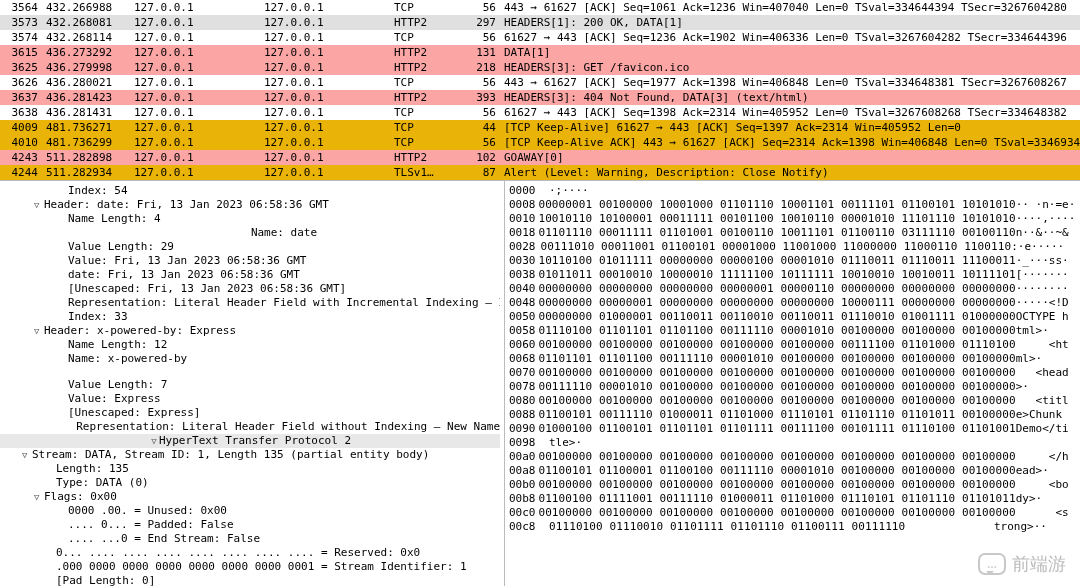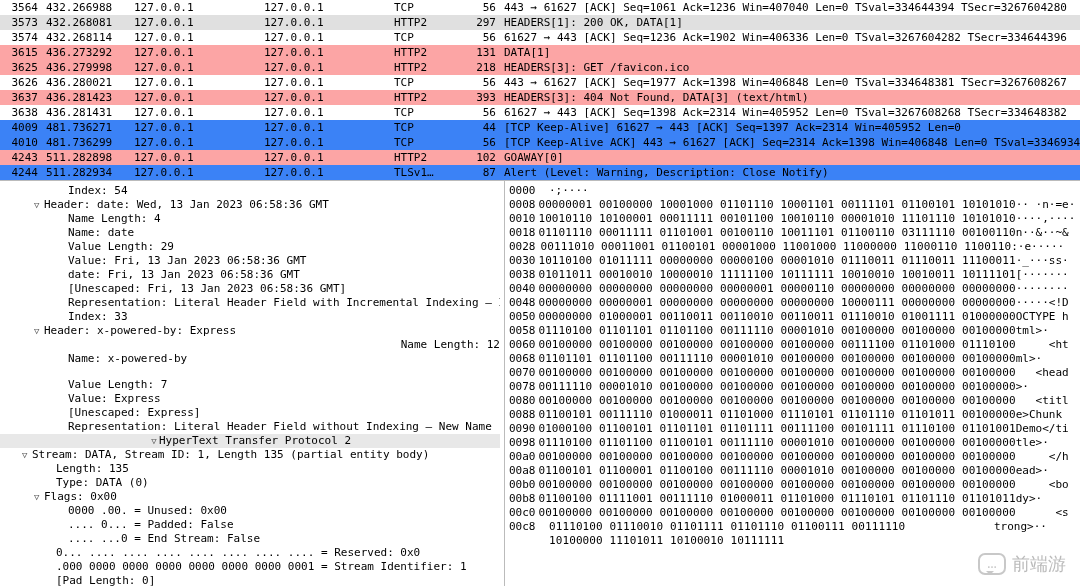--- a/index.html
+++ b/index.html
@@ -21,21 +21,21 @@
   padding: 1px 4px;
   white-space: nowrap;
   overflow: hidden;
   vertical-align: middle;
   height: 15px;
   font-size: 11px;
 }
 .pkt-list tr.sel td { background: #e0e0e0; }
 .pkt-list tr.green td { background: #fca5a5; }
 .pkt-list tr.plain td { background: #fff; }
-.pkt-list tr.lav td { background: #3b82f6; }
+.pkt-list tr.lav td { background: #eab308; }
 .col-no { width: 42px; text-align: right; padding-right: 8px; }
 .col-time { width: 88px; }
 .col-src { width: 130px; }
 .col-dst { width: 130px; }
 .col-proto { width: 68px; }
 .col-len { width: 42px; text-align: right; padding-right: 4px; }
 .col-info { }
 .bottom {
   display: flex;
   border-top: 1px solid #bbb;
@@ -217,36 +217,36 @@
         <td class="col-proto">TLSv1…</td>
         <td class="col-len">87</td>
         <td class="col-info">Alert (Level: Warning, Description: Close Notify)</td>
       </tr>
     </tbody>
   </table>
 
 <div class="bottom">
   <div class="details" id="details">
       <div class="ln" style="padding-left: 48px;"><span class="tw"></span><span>Index: 54</span></div>
-      <div class="ln" style="padding-left: 24px;"><span class="tw">▽</span><span>Header: date: Wed, 13 Jan 2023 06:58:36 GMT</span></div>
+      <div class="ln" style="padding-left: 24px;"><span class="tw">▽</span><span>Header: date: Fri, 13 Jan 2023 06:58:36 GMT</span></div>
       <div class="ln" style="padding-left: 48px;"><span class="tw"></span><span>Name Length: 4</span></div>
-      <div class="ln" style="padding-left: 48px;"><span class="tw"></span><span>Name: date</span></div>
+      <div class="ln" style="padding-left: 48px; text-align: center;"><span class="tw"></span><span>Name: date</span></div>
       <div class="ln" style="padding-left: 48px;"><span class="tw"></span><span>Value Length: 29</span></div>
       <div class="ln" style="padding-left: 48px;"><span class="tw"></span><span>Value: Fri, 13 Jan 2023 06:58:36 GMT</span></div>
       <div class="ln" style="padding-left: 48px;"><span class="tw"></span><span>date: Fri, 13 Jan 2023 06:58:36 GMT</span></div>
       <div class="ln" style="padding-left: 48px;"><span class="tw"></span><span>[Unescaped: Fri, 13 Jan 2023 06:58:36 GMT]</span></div>
       <div class="ln" style="padding-left: 48px;"><span class="tw"></span><span>Representation: Literal Header Field with Incremental Indexing – Indexed Name</span></div>
       <div class="ln" style="padding-left: 48px;"><span class="tw"></span><span>Index: 33</span></div>
       <div class="ln" style="padding-left: 24px;"><span class="tw">▽</span><span>Header: x-powered-by: Express</span></div>
-      <div class="ln" style="padding-left: 48px; text-align: right;"><span class="tw"></span><span>Name Length: 12</span></div>
+      <div class="ln" style="padding-left: 48px;"><span class="tw"></span><span>Name Length: 12</span></div>
       <div class="ln" style="padding-left: 48px;"><span class="tw"></span><span>Name: x-powered-by</span></div>
       <div class="ln" style="padding-left: 48px; margin-top: 12px;"><span class="tw"></span><span>Value Length: 7</span></div>
       <div class="ln" style="padding-left: 48px;"><span class="tw"></span><span>Value: Express</span></div>
       <div class="ln" style="padding-left: 48px;"><span class="tw"></span><span>[Unescaped: Express]</span></div>
-      <div class="ln" style="padding-left: 48px;"><span class="tw"></span><span>Representation: Literal Header Field without Indexing – New Name</span></div>
+      <div class="ln" style="padding-left: 48px; text-align: right;"><span class="tw"></span><span>Representation: Literal Header Field without Indexing – New Name</span></div>
       <div class="ln sect" style="padding-left: 0px;"><span class="tw">▽</span><span>HyperText Transfer Protocol 2</span></div>
       <div class="ln" style="padding-left: 12px;"><span class="tw">▽</span><span>Stream: DATA, Stream ID: 1, Length 135 (partial entity body)</span></div>
       <div class="ln" style="padding-left: 36px;"><span class="tw"></span><span>Length: 135</span></div>
       <div class="ln" style="padding-left: 36px;"><span class="tw"></span><span>Type: DATA (0)</span></div>
       <div class="ln" style="padding-left: 24px;"><span class="tw">▽</span><span>Flags: 0x00</span></div>
       <div class="ln" style="padding-left: 48px;"><span class="tw"></span><span>0000 .00. = Unused: 0x00</span></div>
       <div class="ln" style="padding-left: 48px;"><span class="tw"></span><span>.... 0... = Padded: False</span></div>
       <div class="ln" style="padding-left: 48px;"><span class="tw"></span><span>.... ...0 = End Stream: False</span></div>
       <div class="ln" style="padding-left: 36px;"><span class="tw"></span><span>0... .... .... .... .... .... .... .... = Reserved: 0x0</span></div>
       <div class="ln" style="padding-left: 36px;"><span class="tw"></span><span>.000 0000 0000 0000 0000 0000 0000 0001 = Stream Identifier: 1</span></div>
@@ -264,27 +264,27 @@
       <div class="hrow"><span class="off">0048</span><span class="bits">00000000 00000001 00000000 00000000 00000000 10000111 00000000 00000000</span><span class="asc">·····&lt;!D</span></div>
       <div class="hrow"><span class="off">0050</span><span class="bits">00000000 01000001 00110011 00110010 00110011 01110010 01001111 01000000</span><span class="asc">OCTYPE h</span></div>
       <div class="hrow"><span class="off">0058</span><span class="bits">01110100 01101101 01101100 00111110 00001010 00100000 00100000 00100000</span><span class="asc">tml&gt;·   </span></div>
       <div class="hrow"><span class="off">0060</span><span class="bits">00100000 00100000 00100000 00100000 00100000 00111100 01101000 01110100</span><span class="asc">     &lt;ht</span></div>
       <div class="hrow"><span class="off">0068</span><span class="bits">01101101 01101100 00111110 00001010 00100000 00100000 00100000 00100000</span><span class="asc">ml&gt;·    </span></div>
       <div class="hrow"><span class="off">0070</span><span class="bits">00100000 00100000 00100000 00100000 00100000 00100000 00100000 00100000</span><span class="asc">   &lt;head</span></div>
       <div class="hrow"><span class="off">0078</span><span class="bits">00111110 00001010 00100000 00100000 00100000 00100000 00100000 00100000</span><span class="asc">&gt;·      </span></div>
       <div class="hrow"><span class="off">0080</span><span class="bits">00100000 00100000 00100000 00100000 00100000 00100000 00100000 00100000</span><span class="asc">   &lt;titl</span></div>
       <div class="hrow"><span class="off">0088</span><span class="bits">01100101 00111110 01000011 01101000 01110101 01101110 01101011 00100000</span><span class="asc">e&gt;Chunk </span></div>
       <div class="hrow"><span class="off">0090</span><span class="bits">01000100 01100101 01101101 01101111 00111100 00101111 01110100 01101001</span><span class="asc">Demo&lt;/ti</span></div>
-      <div class="hrow"><span class="off">0098</span><span class="bits">01110100 01101100 01100101 00111110 00001010 00100000 00100000 00100000</span><span class="asc">tle&gt;·   </span></div>
+      <div class="hrow"><span class="off">0098</span><span class="asc">tle&gt;·   </span></div>
       <div class="hrow"><span class="off">00a0</span><span class="bits">00100000 00100000 00100000 00100000 00100000 00100000 00100000 00100000</span><span class="asc">     &lt;/h</span></div>
       <div class="hrow"><span class="off">00a8</span><span class="bits">01100101 01100001 01100100 00111110 00001010 00100000 00100000 00100000</span><span class="asc">ead&gt;·   </span></div>
       <div class="hrow"><span class="off">00b0</span><span class="bits">00100000 00100000 00100000 00100000 00100000 00100000 00100000 00100000</span><span class="asc">     &lt;bo</span></div>
       <div class="hrow"><span class="off">00b8</span><span class="bits">01100100 01111001 00111110 01000011 01101000 01110101 01101110 01101011</span><span class="asc">dy&gt;·    </span></div>
       <div class="hrow"><span class="off">00c0</span><span class="bits">00100000 00100000 00100000 00100000 00100000 00100000 00100000 00100000</span><span class="asc">      &lt;s</span></div>
       <div class="hrow"><span class="off">00c8</span><span class="bits">01110100 01110010 01101111 01101110 01100111 00111110 </span><span class="asc">trong&gt;··</span></div>
-      <div class="hrow"><span class="off"></span><span class="bits">10100000 11101011 10100010 10111111</span><span class="asc"></span></div>
+      <div class="hrow"><span class="off"></span><span class="asc"></span></div>
     </div>
 </div>
 
 <div class="wm">
   <span class="bubble">…</span>
   <span>前端游</span>
 </div>
 
 </body></html>

